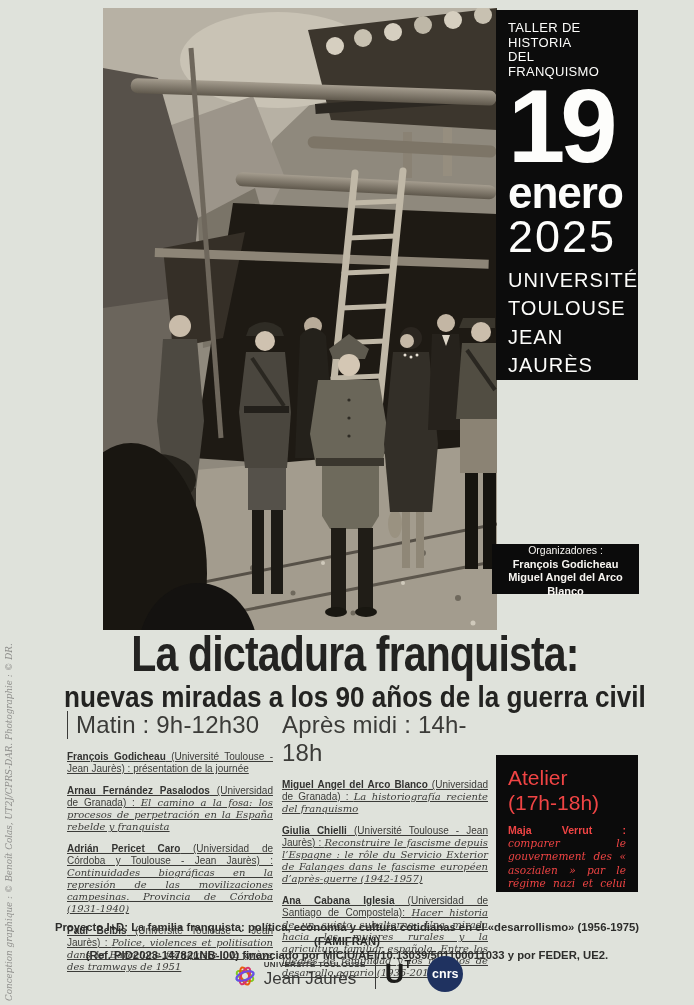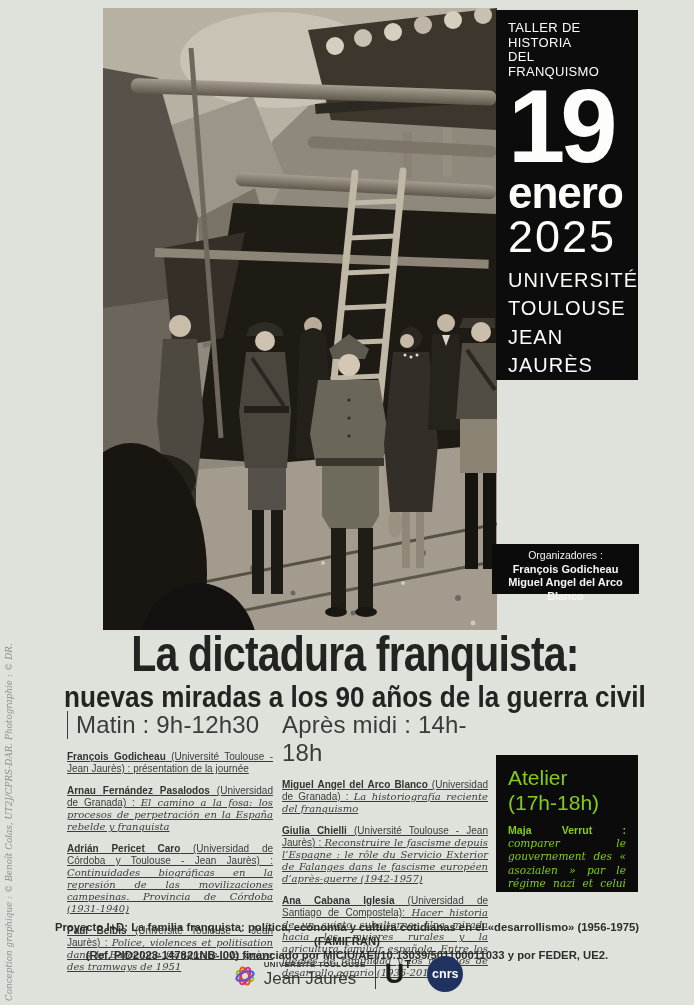--- a/index.html
+++ b/index.html
@@ -17,21 +17,21 @@
     padding:11px 11px 6px 12px;overflow:hidden;
   }
   .kicker{font-size:13px;line-height:1.12;letter-spacing:.3px;font-weight:400;}
   .day{font-size:103px;font-weight:700;line-height:.85;letter-spacing:-5px;margin-top:4px;}
   .month{font-size:44px;font-weight:700;line-height:.98;letter-spacing:-1px;}
   .year{font-size:45px;font-weight:400;line-height:1.04;letter-spacing:2px;}
   .uni{font-size:20px;line-height:1.43;letter-spacing:1px;margin-top:5px;font-weight:400;}
   
   .org-box{
     position:absolute;left:492px;top:544px;width:147px;height:50px;
-    background:#0b0b0b;color:#f7f5f1;text-align:center;box-sizing:border-box;padding-top:5px;
+    background:#0b0b0b;color:#f7f5f1;text-align:center;box-sizing:border-box;
   }
   .org-label{font-size:10.5px;line-height:1.3;}
   .org-name{font-size:11px;font-weight:700;line-height:1.25;}
   
   .title-wrap{position:absolute;left:8px;top:629px;width:694px;text-align:center;color:#232321;}
   .title-l1{display:block;font-size:50px;font-weight:700;letter-spacing:-1px;line-height:1;
             transform:scaleX(.82);transform-origin:50% 50%;}
   .title-l2{display:block;font-size:30px;font-weight:700;line-height:1.02;margin-top:3px;
             transform:scaleX(.87);transform-origin:50% 50%;}
   
@@ -39,21 +39,21 @@
   .session-matin{left:67px;}
   .session-apres{left:282px;}
   .session-header{font-size:24px;font-weight:400;color:#3b3b38;margin:0 0 12px;letter-spacing:.2px;}
   .session-matin .session-header{border-left:1.5px solid #3b3b38;padding-left:8px;}
   .entry{font-size:10px;line-height:1.2;text-align:justify;margin:0 0 10px;color:#3c3c39;text-decoration:underline;}
   .entry .name{font-weight:700;color:#333331;}
   .entry .it{font-family:"DejaVu Serif",serif;font-style:italic;}
   
   .atelier-box{
     position:absolute;left:496px;top:755px;width:142px;height:137px;
-    background:#0b0b0b;color:#84cc16;box-sizing:border-box;padding:11px 12px;overflow:hidden;
+    background:#0b0b0b;color:#ef4444;box-sizing:border-box;padding:11px 12px;overflow:hidden;
   }
   .atelier-title{font-size:21px;line-height:1.18;font-weight:400;margin:0 0 8px;}
   .atelier-body{font-size:10.6px;line-height:1.26;text-align:justify;}
   .atelier-body .name{font-weight:700;font-family:"Liberation Sans",sans-serif;}
   .atelier-body .it{font-family:"DejaVu Serif",serif;font-style:italic;}
   
   .footer-note{position:absolute;left:40px;top:920px;width:614px;text-align:center;
     font-size:11.3px;font-weight:700;line-height:1.25;color:#2d2d2b;}
   .logos{position:absolute;left:0;top:956px;width:694px;display:flex;
     justify-content:center;align-items:center;gap:13px;}

